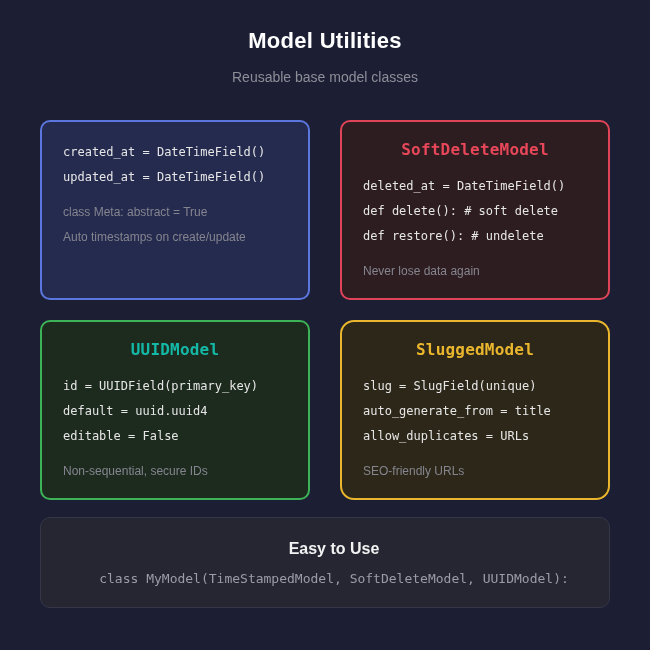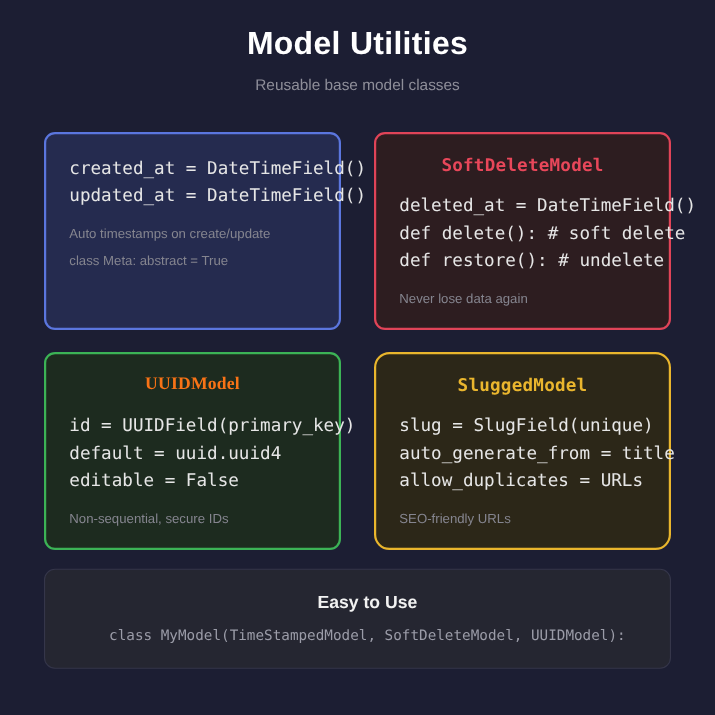--- a/index.html
+++ b/index.html
@@ -16,21 +16,21 @@
   .page {
     position: relative;
     width: 650px;
     height: 650px;
   }
   .header {
     text-align: center;
     padding-top: 27px;
   }
   .page-title {
-    font-size: 29px;
+    font-size: 22px;
     font-weight: bold;
     color: #ffffff;
     line-height: 27px;
     letter-spacing: 0.3px;
   }
   .page-subtitle {
     margin-top: 14px;
     font-size: 14px;
     color: #8e8e99;
     line-height: 18px;
@@ -56,21 +56,21 @@
     text-align: center;
     font-family: "DejaVu Sans Mono", monospace;
     font-weight: bold;
     font-size: 16px;
     line-height: 20px;
     margin-bottom: 14px;
     letter-spacing: 0.2px;
   }
   .code-line {
     font-family: "DejaVu Sans Mono", monospace;
-    font-size: 16px;
+    font-size: 12px;
     color: #e6e6e6;
     line-height: 25px;
     white-space: pre;
   }
   .notes {
     margin-top: 10px;
   }
   .note-line {
     font-size: 12px;
     color: #85858f;
@@ -114,37 +114,37 @@
     <div class="page-title">Model Utilities</div>
     <div class="page-subtitle">Reusable base model classes</div>
   </div>
 
   <div class="grid">
 
     <div class="card" style="background: rgb(37, 43, 79); border-color: rgb(91, 118, 222);">
       <div class="code-line">created_at = DateTimeField()</div>
       <div class="code-line">updated_at = DateTimeField()</div>
       <div class="notes">
+        <div class="note-line">class Meta: abstract = True</div>
         <div class="note-line">Auto timestamps on create/update</div>
-        <div class="note-line">class Meta: abstract = True</div>
       </div>
     </div>
 
     <div class="card" style="background: rgb(45, 29, 32); border-color: rgb(224, 68, 88);">
       <div class="card-title" style="color: rgb(232, 71, 90);">SoftDeleteModel</div>
       <div class="code-line">deleted_at = DateTimeField()</div>
       <div class="code-line">def delete(): # soft delete</div>
       <div class="code-line">def restore(): # undelete</div>
       <div class="notes">
         <div class="note-line">Never lose data again</div>
       </div>
     </div>
 
     <div class="card" style="background: rgb(29, 43, 31); border-color: rgb(60, 179, 86);">
-      <div class="card-title" style="color: #f97316; font-family: Liberation Serif, serif;">UUIDModel</div>
+      <div class="card-title" style="color: #14b8a6;">UUIDModel</div>
       <div class="code-line">id = UUIDField(primary_key)</div>
       <div class="code-line">default = uuid.uuid4</div>
       <div class="code-line">editable = False</div>
       <div class="notes">
         <div class="note-line">Non-sequential, secure IDs</div>
       </div>
     </div>
 
     <div class="card" style="background: rgb(44, 39, 24); border-color: rgb(233, 182, 45); border-radius: 14px;">
       <div class="card-title" style="color: rgb(234, 182, 46);">SluggedModel</div>

